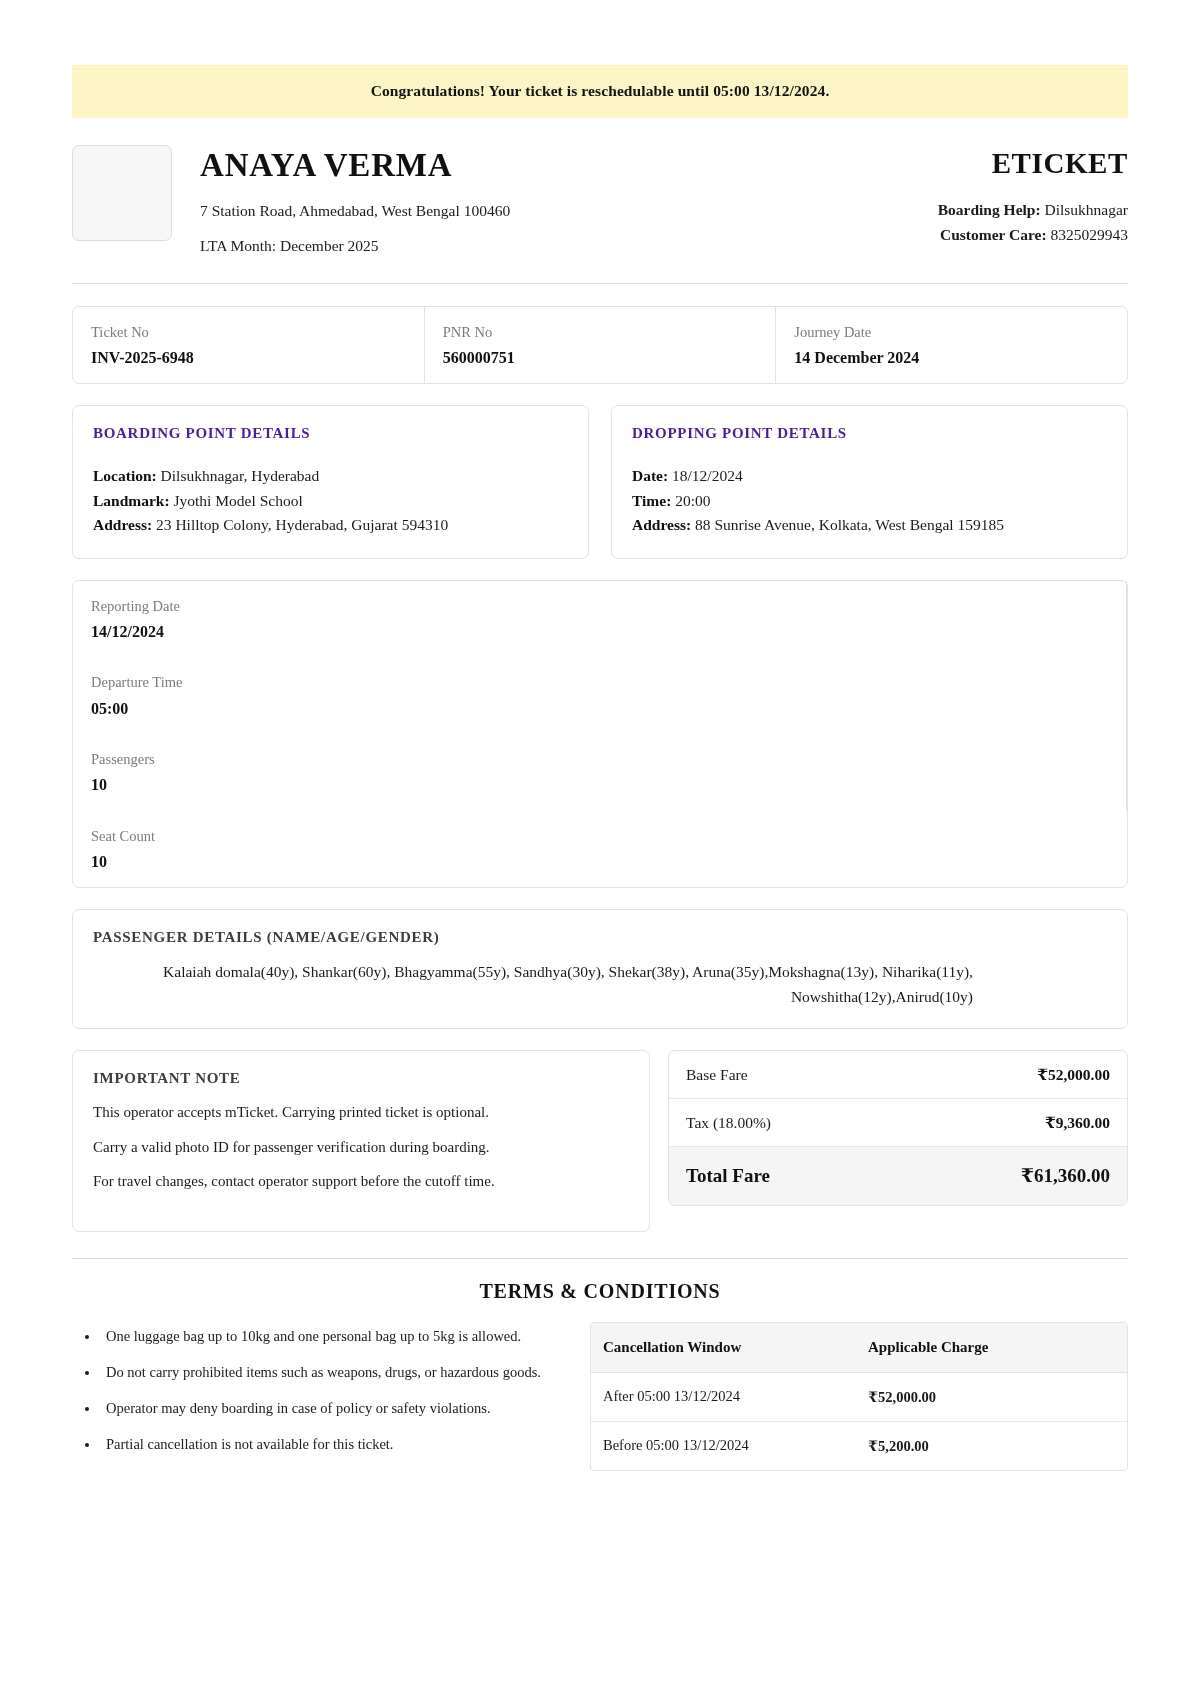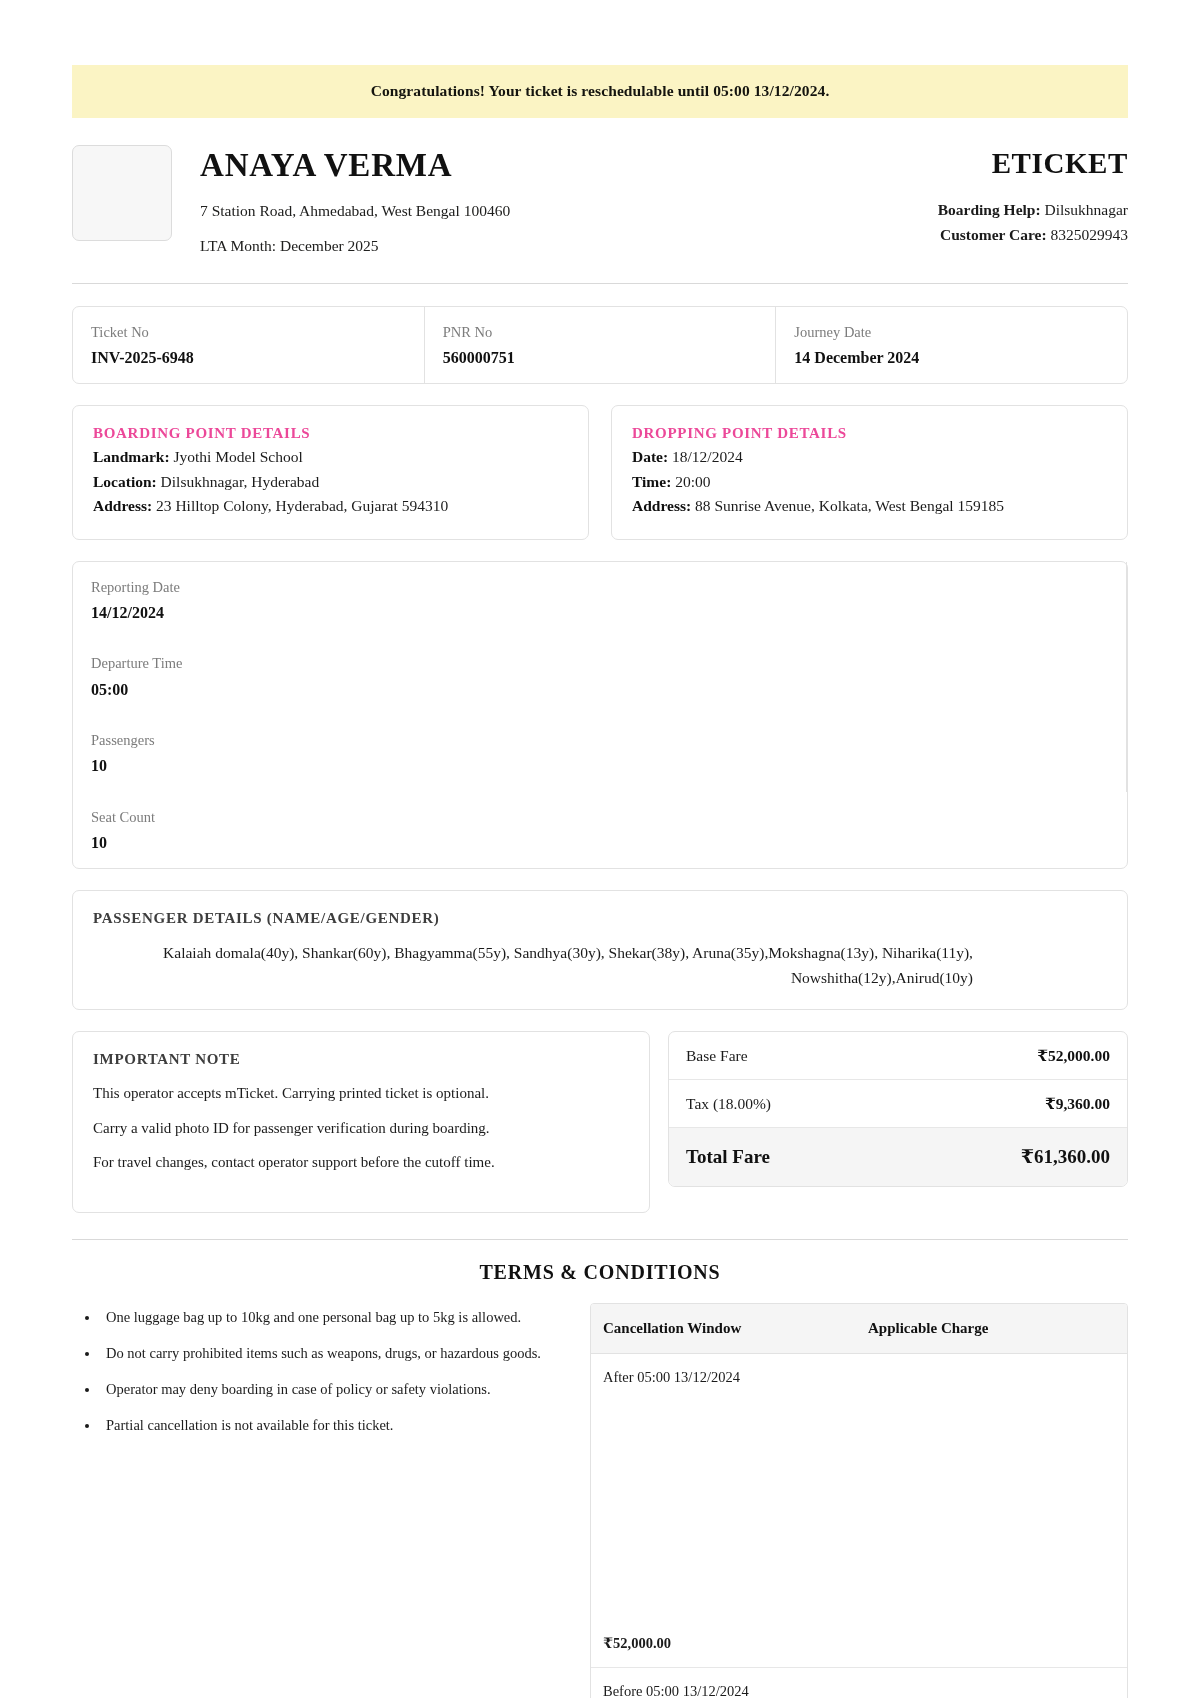--- a/index.html
+++ b/index.html
@@ -115,22 +115,22 @@
     margin-top: 21px;
   }
   .panel {
     flex: 1 1 0;
     padding: 19px 20px 20px 20px;
   }
   .panel-title {
     font-size: 15px;
     font-weight: bold;
     letter-spacing: .7px;
-    color: #ec4899;
-    margin-bottom: 3px;
+    color: #4c1d95;
+    margin-bottom: 22px;
   }
   .kv {
     font-size: 15.5px;
     line-height: 1.58;
     color: #1b1b1b;
   }
   .kv b { font-weight: bold; color: #101010; }
 
   
   .quadrow { display: flex; margin-top: 21px; flex-direction: column; }
@@ -257,21 +257,20 @@
   }
   .cancel-head div {
     padding: 16px 16px 16px 12px;
     font-size: 15px;
     font-weight: bold;
     color: #111111;
   }
   .cancel-row {
     display: flex;
     border-bottom: 1px solid #e7e7e7;
-    flex-direction: column;
   }
   .cancel-row:last-child { border-bottom: none; }
   .cancel-row div {
     padding: 15px 16px 15px 12px;
     font-size: 14.5px;
     color: #1b1b1b;
   }
   .col-window { flex: 0 0 265px; }
   .col-charge { flex: 1 1 auto; font-weight: bold; }
   .cancel-head .col-charge { font-weight: bold; }
@@ -319,26 +318,26 @@
         <div class="cell-value">14 December 2024</div>
       </div>
     </div>
   </div>
 
   <div class="section">
     <div class="panels">
       <div class="card panel">
         <div class="panel-title">BOARDING POINT DETAILS</div>
         <div class="kv">
+          <b>Location:</b>
+          <span>Dilsukhnagar, Hyderabad</span>
+        </div>
+        <div class="kv">
           <b>Landmark:</b>
           <span>Jyothi Model School</span>
-        </div>
-        <div class="kv">
-          <b>Location:</b>
-          <span>Dilsukhnagar, Hyderabad</span>
         </div>
         <div class="kv">
           <b>Address:</b>
           <span>23 Hilltop Colony, Hyderabad, Gujarat 594310</span>
         </div>
       </div>
       <div class="card panel">
         <div class="panel-title">DROPPING POINT DETAILS</div>
         <div class="kv">
           <b>Date:</b>

